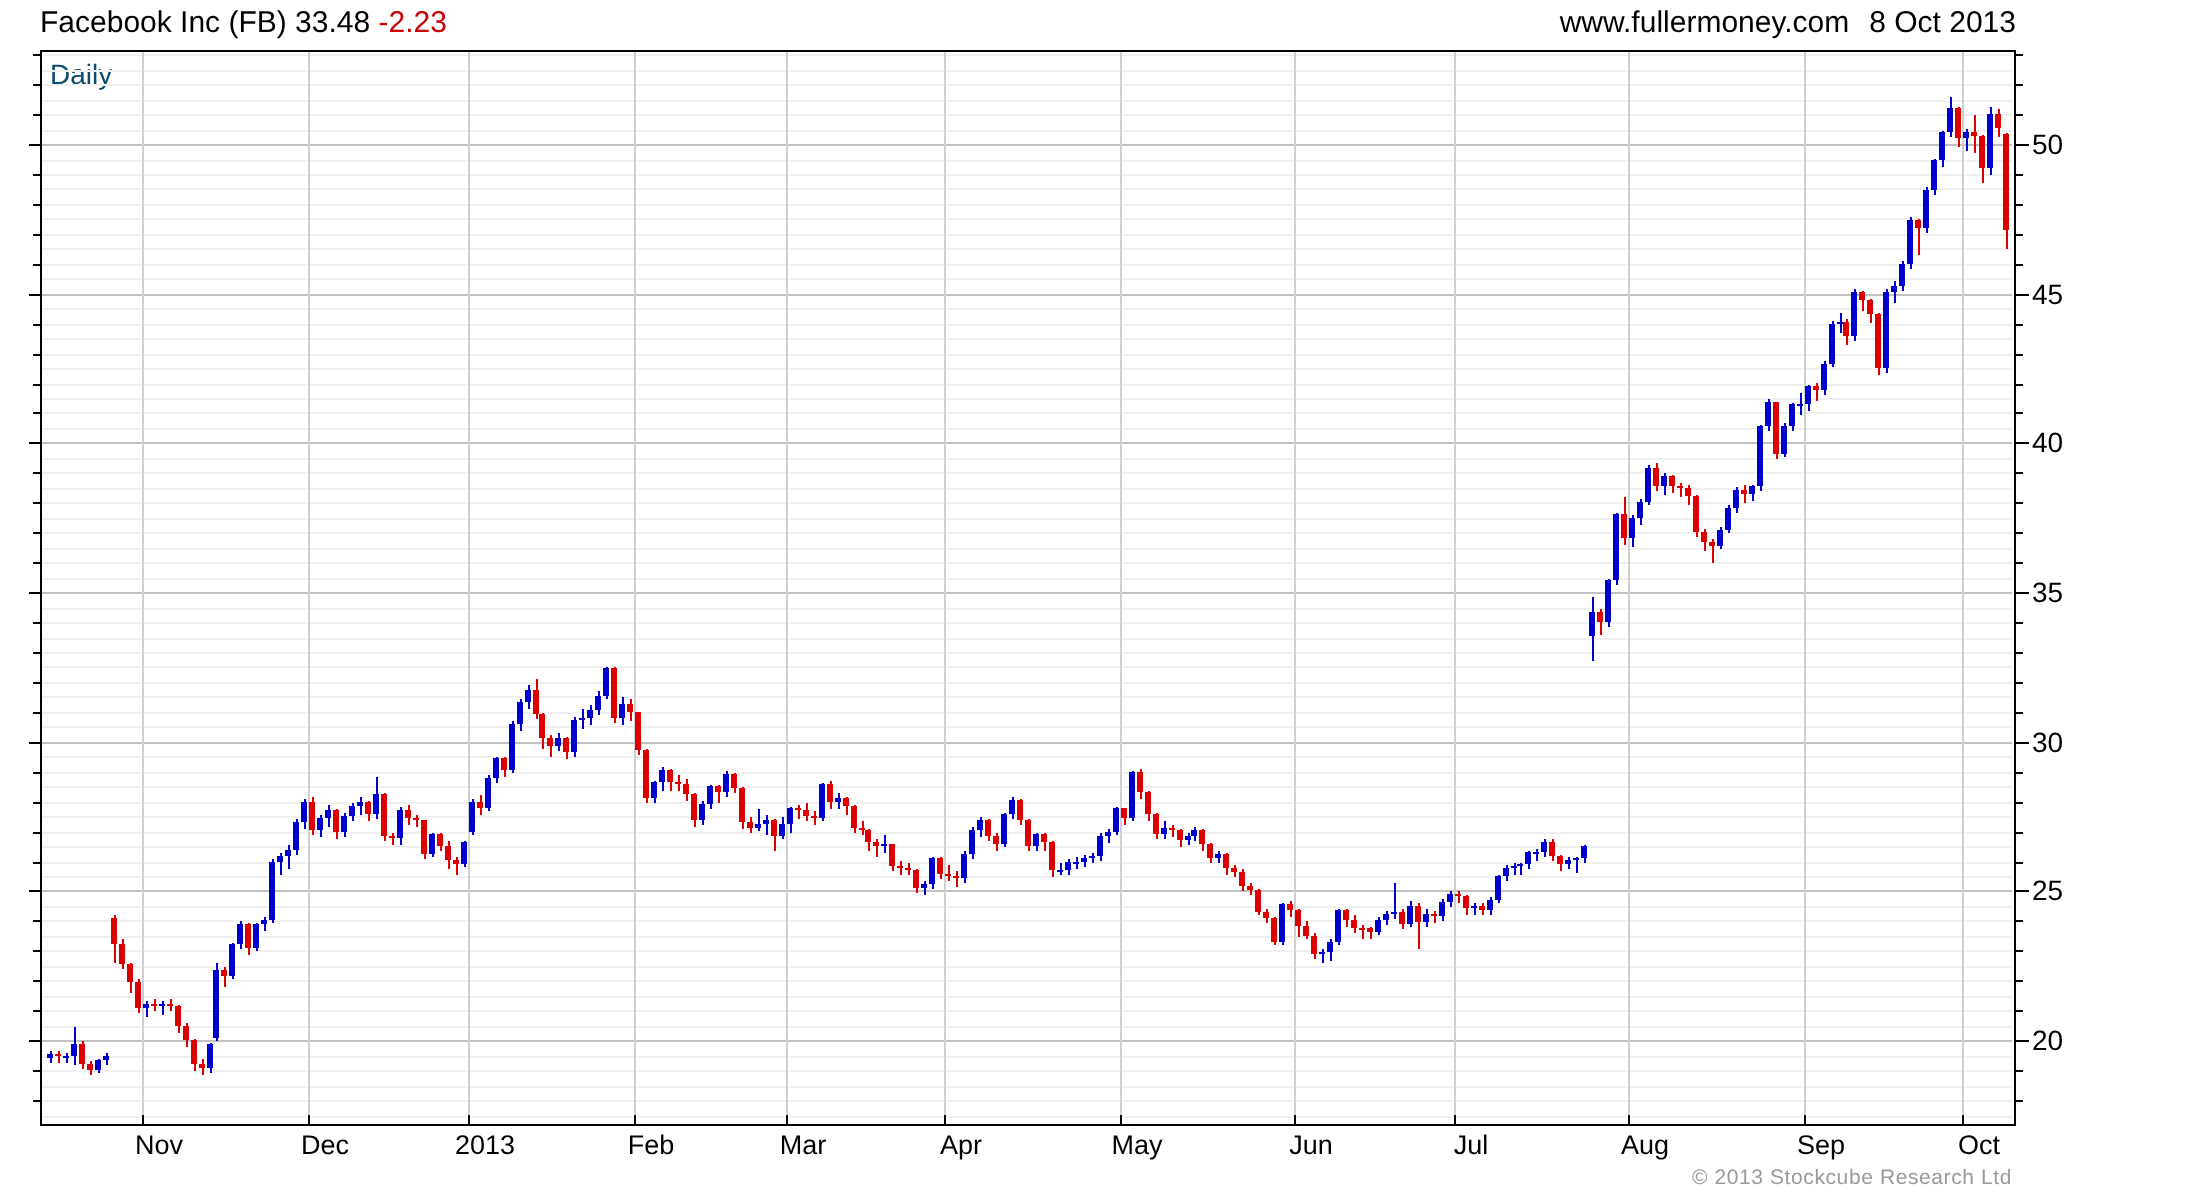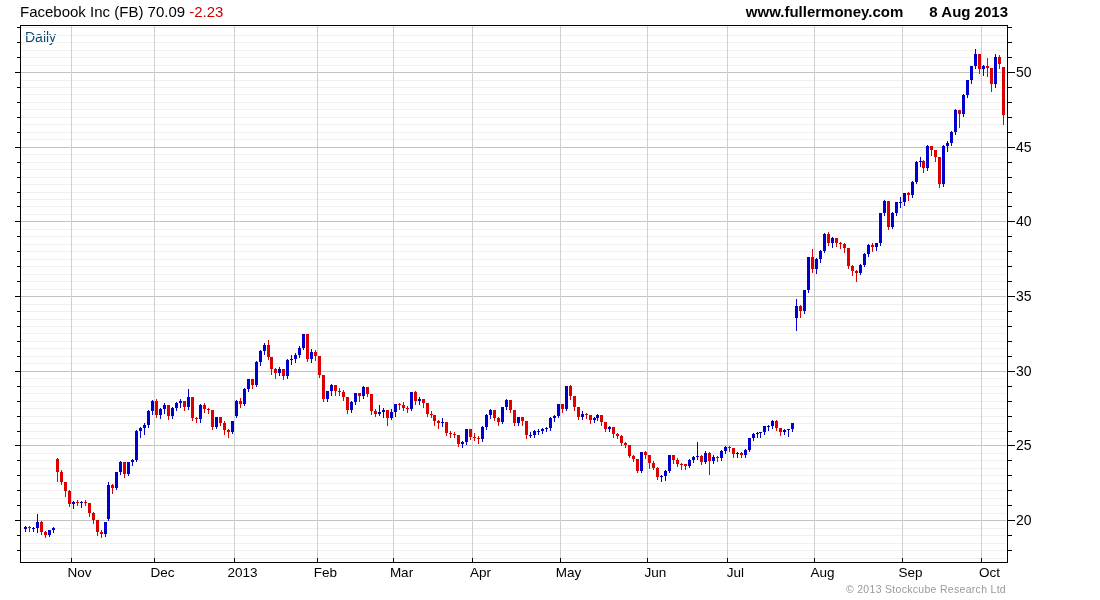--- a/index.html
+++ b/index.html
@@ -1,33 +1,33 @@
 <!DOCTYPE html>
 <html><head>
 <meta charset="utf-8">
 <style>
   html,body{margin:0;padding:0;background:#ffffff;}
   body{width:1100px;height:600px;position:relative;overflow:hidden;
        font-family:"Liberation Sans",sans-serif;-webkit-font-smoothing:none;}
   .abs{position:absolute;}
   #title{left:20px;top:3px;font-size:15px;color:#000;white-space:pre;}
   #title .chg{color:#cc0000;}
-  #hdr-right{top:3px;right:92px;font-size:15px;color:#000;display:flex;gap:26px;font-weight:bold;}
+  #hdr-right{top:3px;right:92px;font-size:15px;color:#000;display:flex;gap:10px;}
   #daily{left:25px;top:29px;font-size:14px;color:#0c4a6e;}
   #copyright{right:94px;top:583px;font-size:10.5px;color:#9a9a9a;letter-spacing:.3px;}
   svg text{font-family:"Liberation Sans",sans-serif;fill:#000;}
 </style>
 </head>
 <body>
 
-<div class="abs" id="title"><span>Facebook Inc (FB) 70.09 </span><span class="chg">-2.23</span></div>
+<div class="abs" id="title"><span>Facebook Inc (FB) 33.48 </span><span class="chg">-2.23</span></div>
 
 <div class="abs" id="hdr-right">
   <span>www.fullermoney.com</span>
-  <span>8 Aug 2013</span>
+  <span>8 Oct 2013</span>
 </div>
 
 <div class="abs" id="daily">Daily</div>
 
 <svg id="chart" width="1100" height="600" class="abs" style="left:0;top:0" shape-rendering="crispEdges">
     <line x1="21" y1="558.5" x2="1006" y2="558.5" stroke="#f0f0f0" stroke-width="1"></line>
     <line x1="21" y1="550.5" x2="1006" y2="550.5" stroke="#f0f0f0" stroke-width="1"></line>
     <line x1="21" y1="543.5" x2="1006" y2="543.5" stroke="#f0f0f0" stroke-width="1"></line>
     <line x1="21" y1="535.5" x2="1006" y2="535.5" stroke="#f0f0f0" stroke-width="1"></line>
     <line x1="21" y1="528.5" x2="1006" y2="528.5" stroke="#f0f0f0" stroke-width="1"></line>

